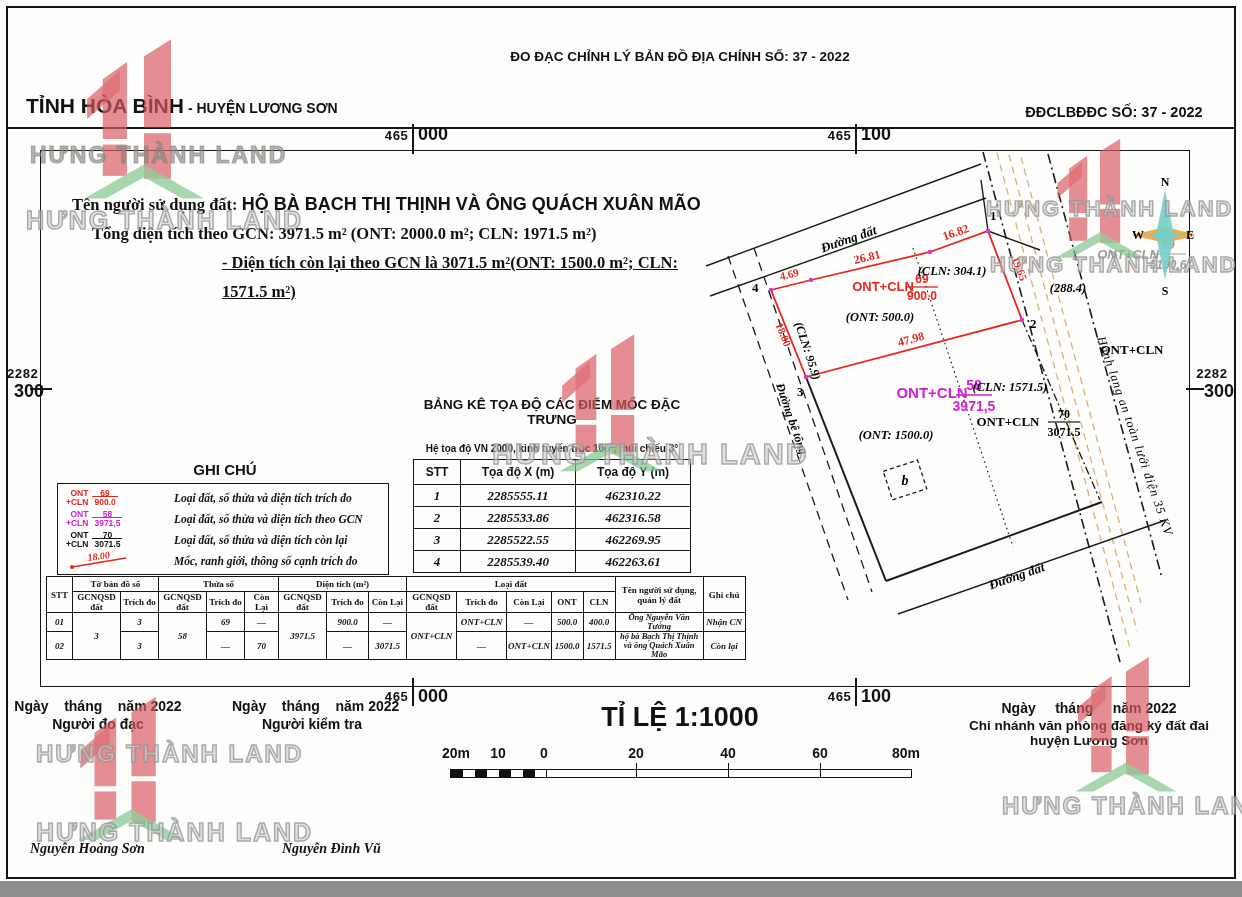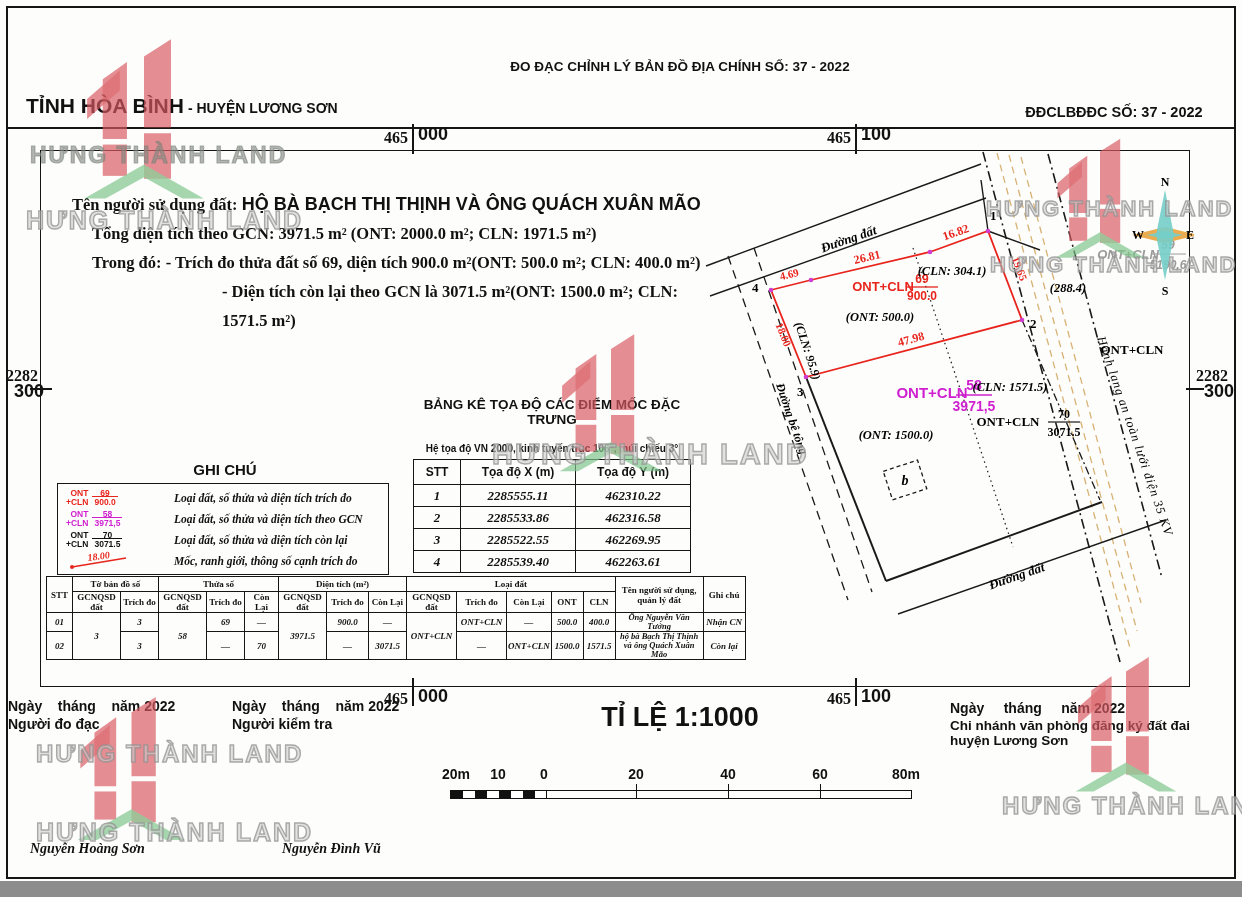--- a/index.html
+++ b/index.html
@@ -2,49 +2,49 @@
 <html><head>
 <meta charset="utf-8">
 <style>
   html,body{margin:0;padding:0;background:#bdbdbd;}
   #page{position:relative;width:1242px;height:897px;background:#fdfdfc;overflow:hidden;
         font-family:"Liberation Serif",serif;color:#111;}
   .abs{position:absolute;}
   .sans{font-family:"Liberation Sans",sans-serif;}
   .b{font-weight:bold;}
   .i{font-style:italic;}
-  .ctr{}
+  .ctr{text-align:center;}
   .pre{white-space:pre;}
 
   
   #outer-border{left:6px;top:6px;width:1226px;height:869px;border:2.5px solid #151515;}
   #bottom-strip{left:0;top:881px;width:1242px;height:16px;background:#8d8d8d;}
 
   
   #hdr-left{left:26px;top:94px;white-space:nowrap;}
   #hdr-left .prov{font-size:21px;}
   #hdr-left .dist{font-size:14px;}
   #hdr-center{left:330px;top:44px;width:700px;text-align:center;}
   #hdr-center .commune{font-size:30px;letter-spacing:1px;}
-  #hdr-center .sub{font-size:13.5px;margin-top:15px;}
+  #hdr-center .sub{font-size:13.5px;margin-top:5px;}
   #hdr-right{left:1000px;top:104px;width:228px;text-align:center;font-size:14.5px;}
   #hdr-line{left:6px;top:127px;width:1228px;height:0;border-top:2.2px solid #151515;}
 
   
   #map-frame{left:40px;top:150px;width:1148px;height:535px;border:1.6px solid #151515;}
-  .gmaj{font-family:Liberation Serif, serif;font-weight:bold;font-size:16px;}
+  .gmaj{font-family:Liberation Mono, monospace;font-weight:bold;font-size:13px;}
   .gmin{font-family:"Liberation Sans",sans-serif;font-weight:bold;font-size:18px;}
   .gtickv{width:1.6px;background:#151515;}
   .gtickh{height:1.6px;background:#151515;}
 
   
   #info{left:72px;top:190px;width:640px;font-size:16.5px;font-weight:bold;line-height:29px;}
   #info .owner{font-family:"Liberation Sans",sans-serif;font-size:18px;}
   #info .ind1{padding-left:20px;}
-  #info .ind2{padding-left:150px;}
+  #info .ind2{padding-left:150px;text-decoration:underline;}
   #info .ind3{padding-left:165px;}
 
   
   #coordblk{left:402px;top:397px;width:300px;text-align:center;}
   #coordblk .t{font-size:13.5px;}
   #coordblk .s{font-size:10px;margin-top:16px;}
   #coordtab{margin:5px auto 0;border-collapse:collapse;}
   #coordtab th,#coordtab td{border:1.3px solid #151515;font-size:13px;padding:1px 6px;}
   #coordtab th{font-weight:bold;font-size:12px;height:22px;}
   #coordtab td{font-style:italic;font-weight:bold;height:19px;}
@@ -71,21 +71,21 @@
   #sumtab th,#sumtab td{border:1.1px solid #151515;font-size:9px;font-weight:bold;
      padding:0 1px;text-align:center;overflow:hidden;}
   #sumtab th{height:14px;}
   #sumtab td{height:17px;font-style:italic;}
   #sumtab tr.r2 td{border-top:1px dashed #555;}
   #sumtab .ownercell{font-size:8.5px;line-height:9px;}
 
   
   #scale-title{left:430px;top:702px;width:500px;text-align:center;font-size:27px;}
   #scale-note{left:430px;top:741px;width:500px;text-align:center;font-size:13px;}
-  #scalebar{left:450px;top:766px;width:466px;height:40px;}
+  #scalebar{left:450px;top:745px;width:466px;height:40px;}
   .sb-lab{position:absolute;top:0;transform:translateX(-50%);font-family:"Liberation Sans",sans-serif;font-weight:bold;font-size:14px;}
   #sb-bar{position:absolute;left:0;top:24px;width:462px;height:9px;border:1.4px solid #111;box-sizing:border-box;display:flex;}
   .sb-check{height:100%;}
   .sb-tick{position:absolute;top:18px;width:1.4px;height:15px;background:#111;}
   .sigdate{font-size:14px;}
   .sigrole{font-size:14px;margin-top:2px;}
   .signame{font-size:14px;}
 
   
   .wm{pointer-events:none;z-index:6;opacity:0.85;}
@@ -143,24 +143,20 @@
   <div class="abs gmaj" style="left:1196px;top:367px;width:36px;">2282</div>
   <div class="abs gmin" style="left:1204px;top:381px;">300</div>
   <div class="abs gtickh" style="left:1186px;top:388px;width:18px;"></div>
 
   <div class="abs" id="info">
     <div>
       <span>Tên người sử dụng đất:</span>
       <span class="owner b">HỘ BÀ BẠCH THỊ THỊNH VÀ ÔNG QUÁCH XUÂN MÃO</span>
     </div>
     <div class="ind1">Tổng diện tích theo GCN: 3971.5 m²  (ONT: 2000.0 m²; CLN: 1971.5 m²)</div>
-    <div class="ind1">
-      <span>Trong đó:</span>
-      <span> - Trích đo thửa  đất số 69, diện tích 900.0 m²(ONT: 500.0 m²; CLN: 400.0 m²)</span>
-    </div>
     <div class="ind2">- Diện tích còn lại theo GCN là 3071.5 m²(ONT: 1500.0 m²; CLN: 1571.5 m²)</div>
   </div>
 
   <div class="abs" id="coordblk">
     <div class="sans b t">BẢNG KÊ TỌA ĐỘ CÁC ĐIỂM MỐC ĐẶC TRƯNG</div>
     <div class="sans b s">Hệ tọa độ VN 2000, kinh tuyến trục 106°, múi chiếu 3°</div>
     <table id="coordtab">
       <tbody>
           <tr>
         <th class="c-stt sans">STT</th>

